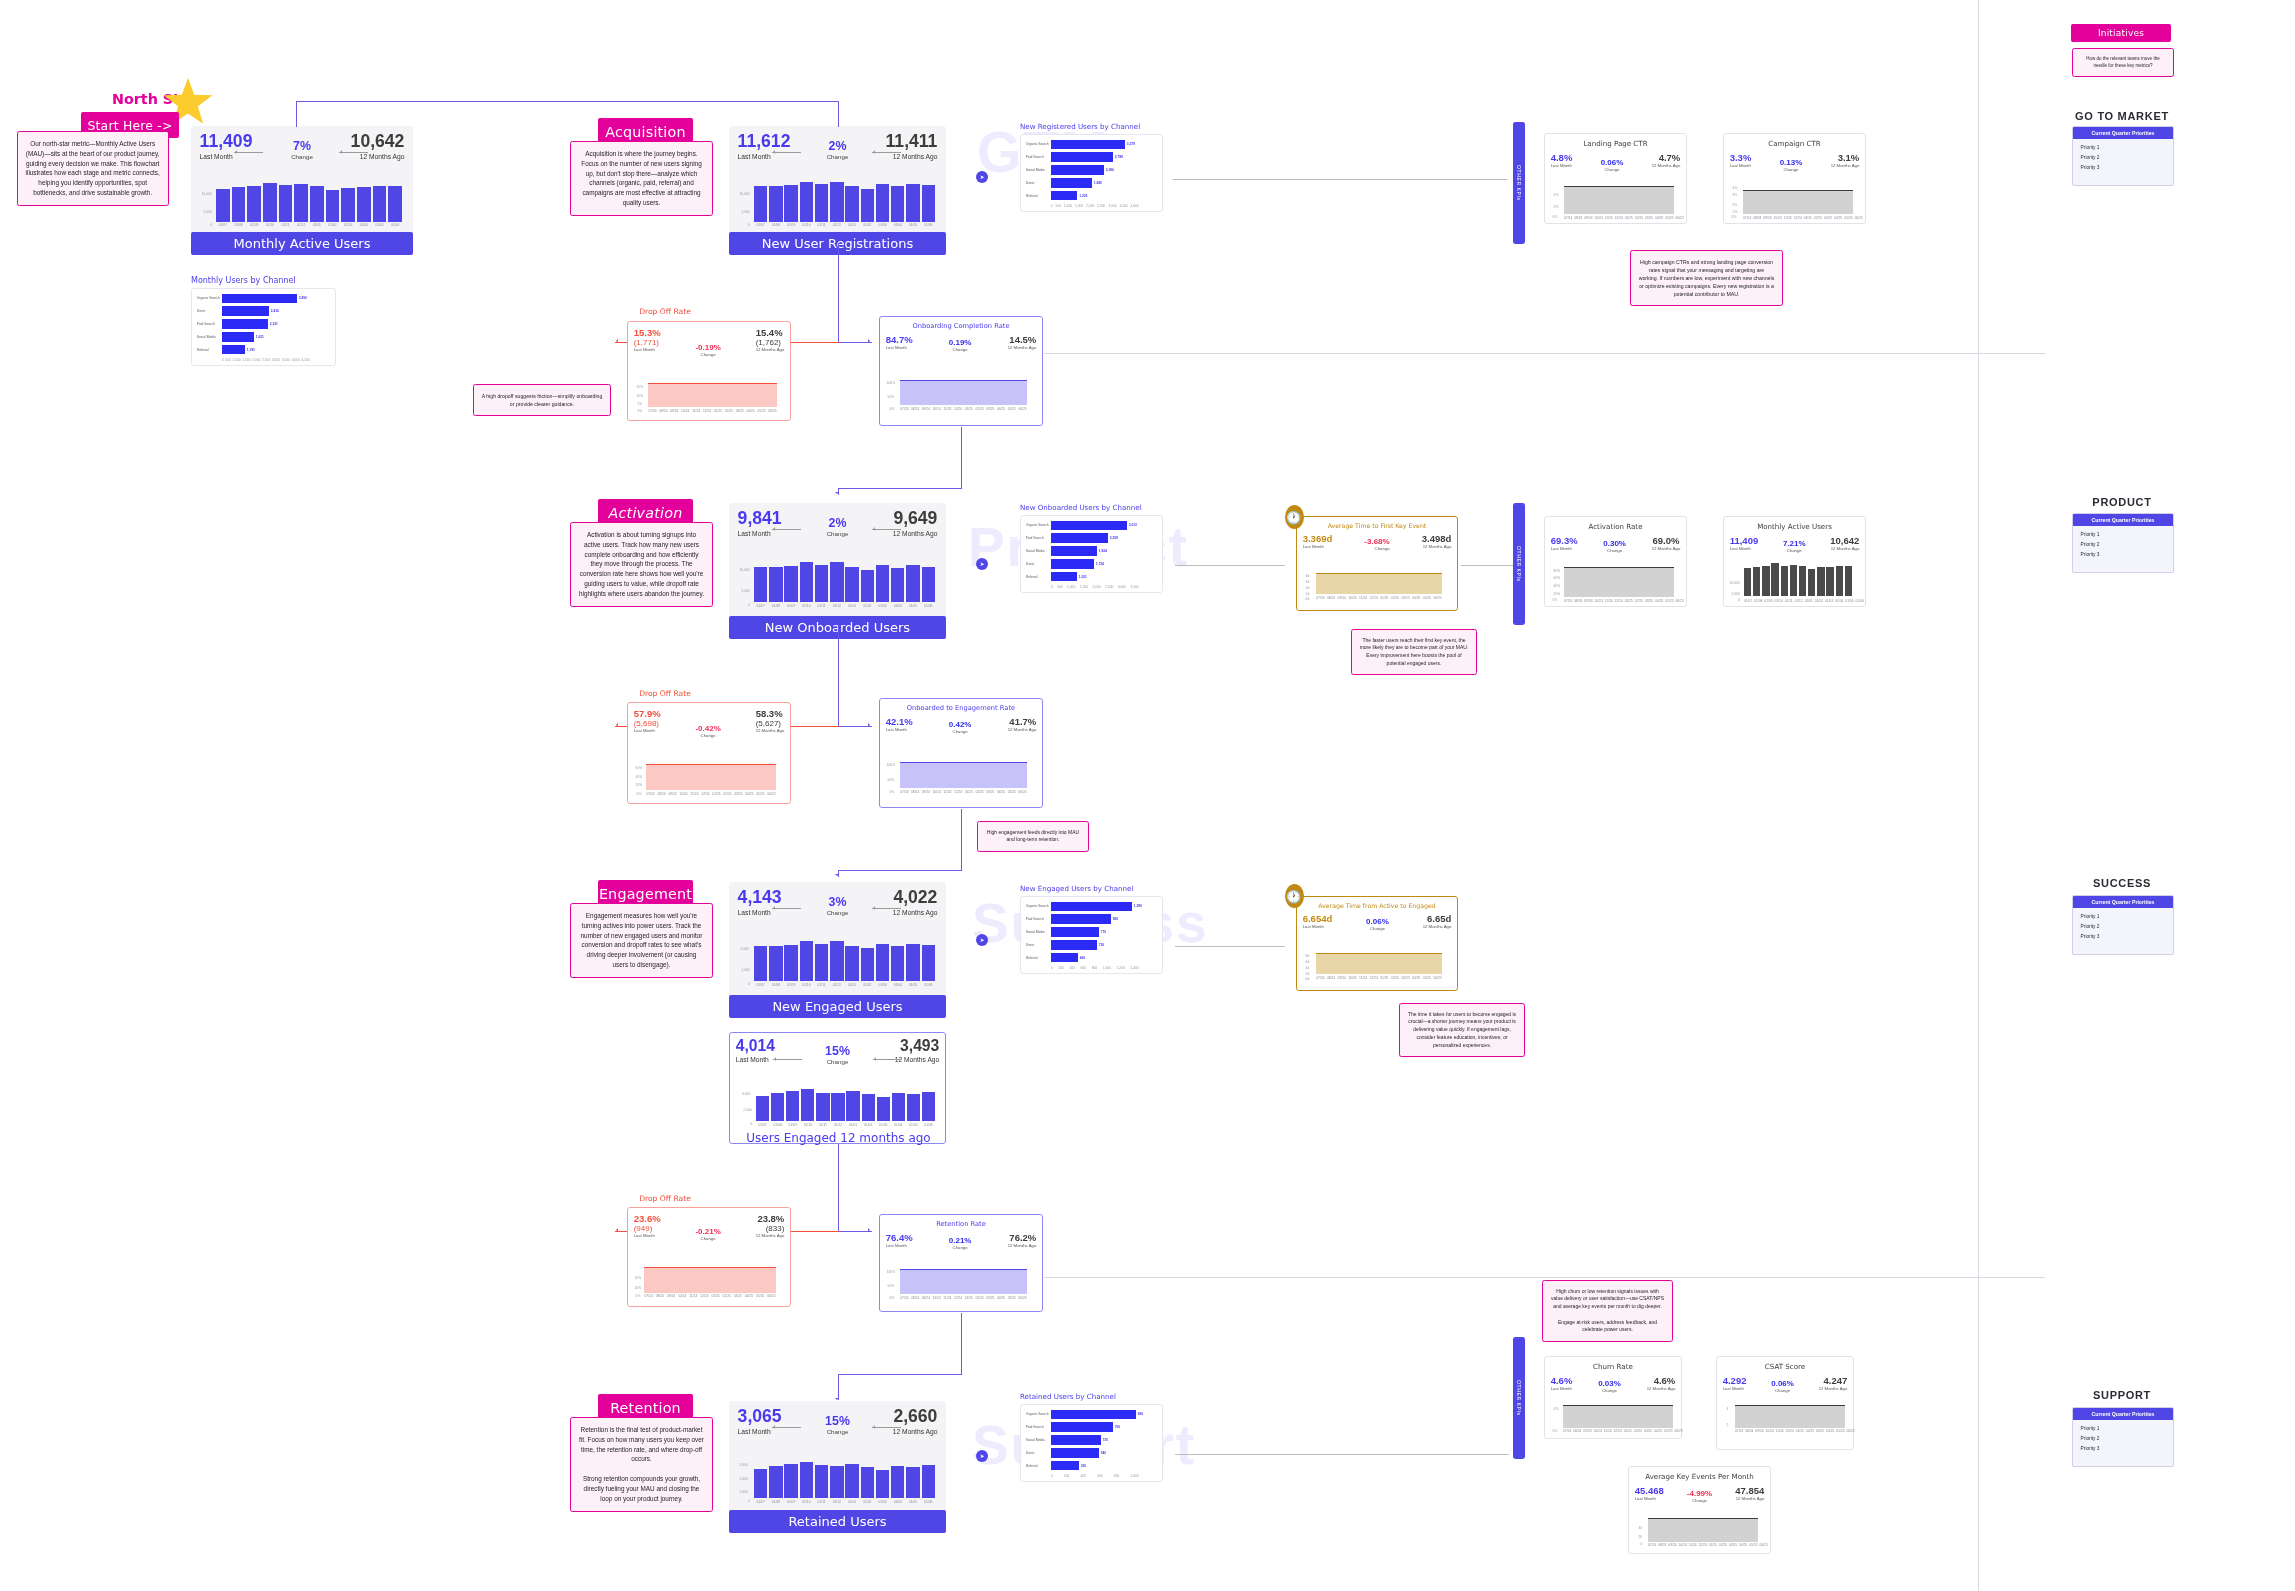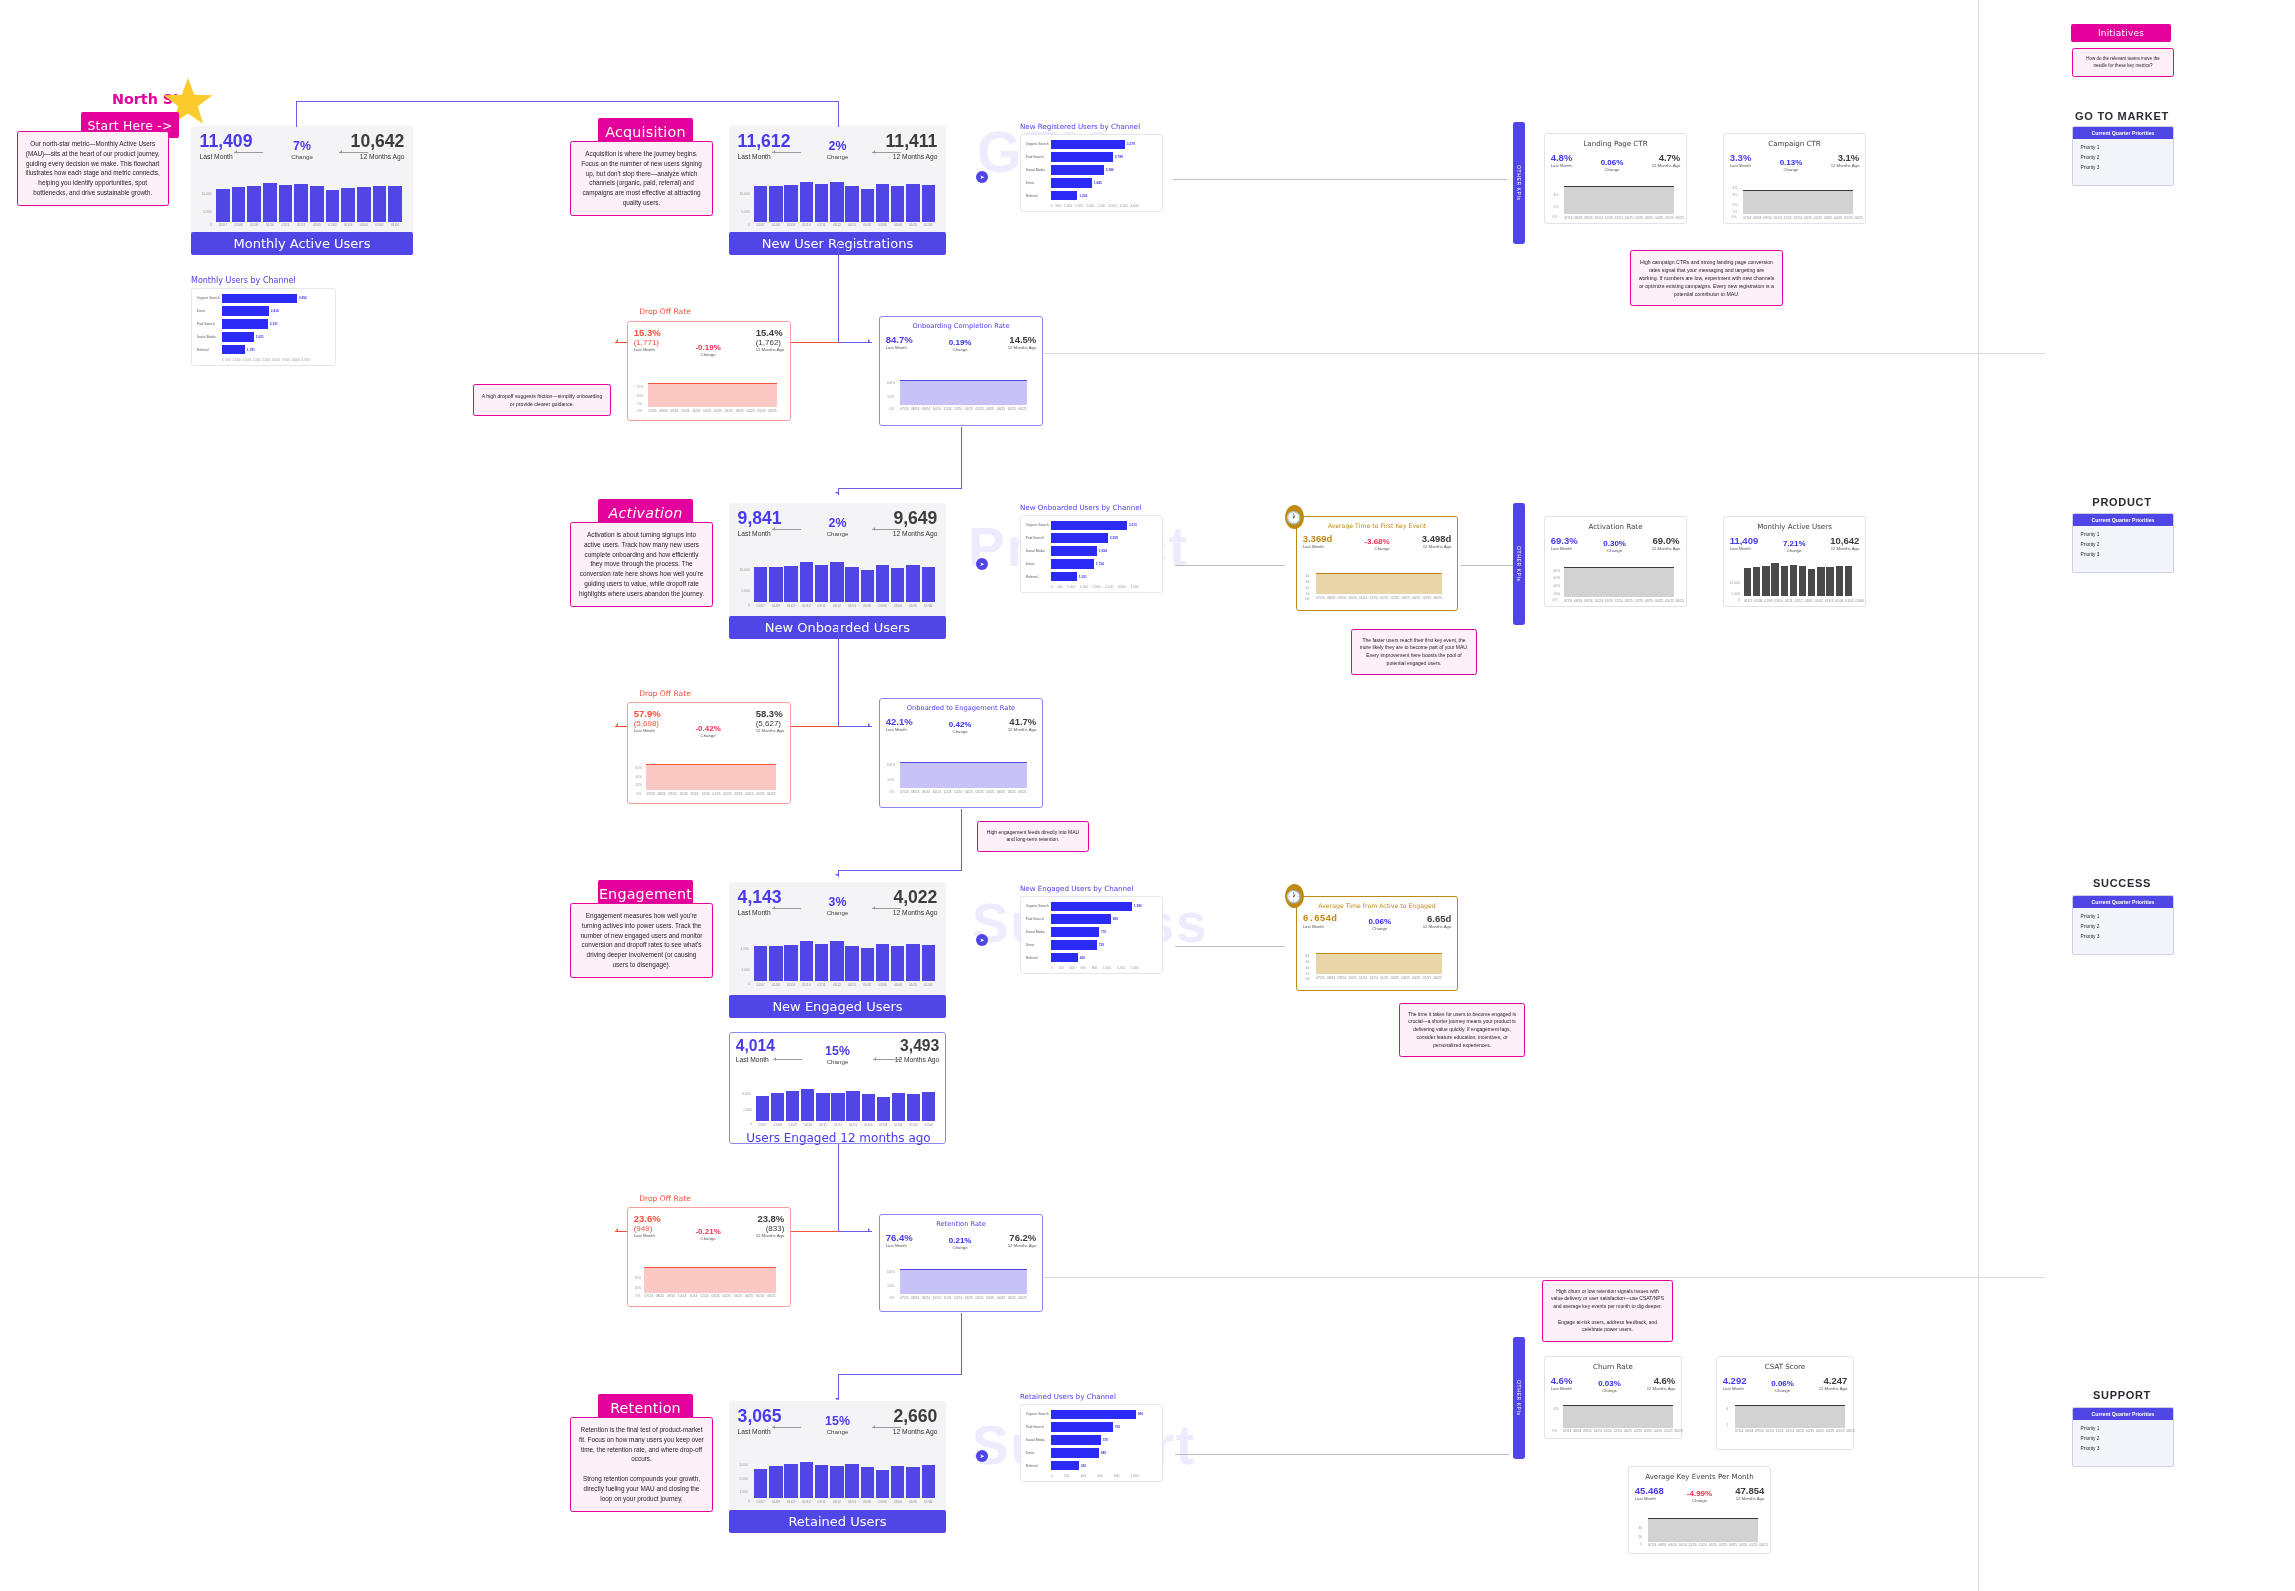--- a/index.html
+++ b/index.html
@@ -931,21 +931,21 @@
       </div>
     </div>
 </div>
 
 <div class="abs ln-grey" style="left:1175px; top:946px; width:110px; height:1px;"></div>
 <div class="abs clock" style="left:1285px; top:884px; z-index:3;">🕐</div>
 <div class="abs mcard gold" style="left:1296px; top:896px; width:162px; height:95px;">
   <div class="mcard-title hand" style="font-size:6.2px;color:#C08A12;">Average Time from Active to Engaged</div>
   <div style="display:flex;justify-content:space-between;align-items:flex-start;">
     <div>
-        <div class="m-big-l" style="color:#C08A12;font-family:Liberation Mono, monospace;">6.654d</div>
+        <div class="m-big-l" style="color:#C08A12;">6.654d</div>
         <div class="m-lbl">Last Month</div>
       </div>
     <div style="text-align:center;margin-top:4.8px;">
         <div class="m-pct">0.06%</div>
         <div class="m-chg">Change</div>
       </div>
     <div style="text-align:right">
         <div class="m-big-r">6.65d</div>
         <div class="m-lbl">12 Months Ago</div>
       </div>

